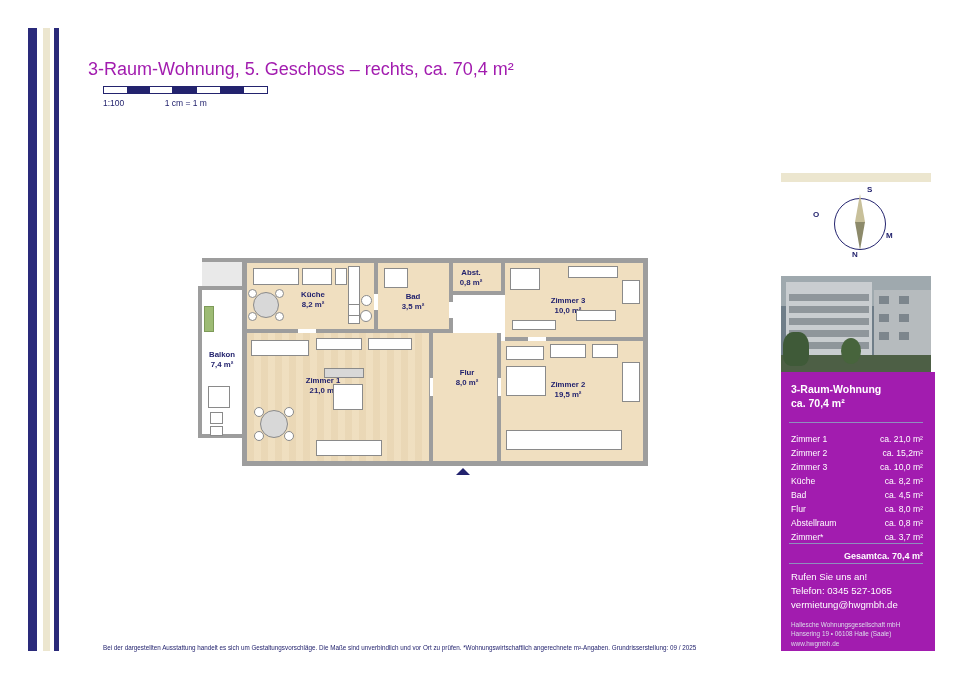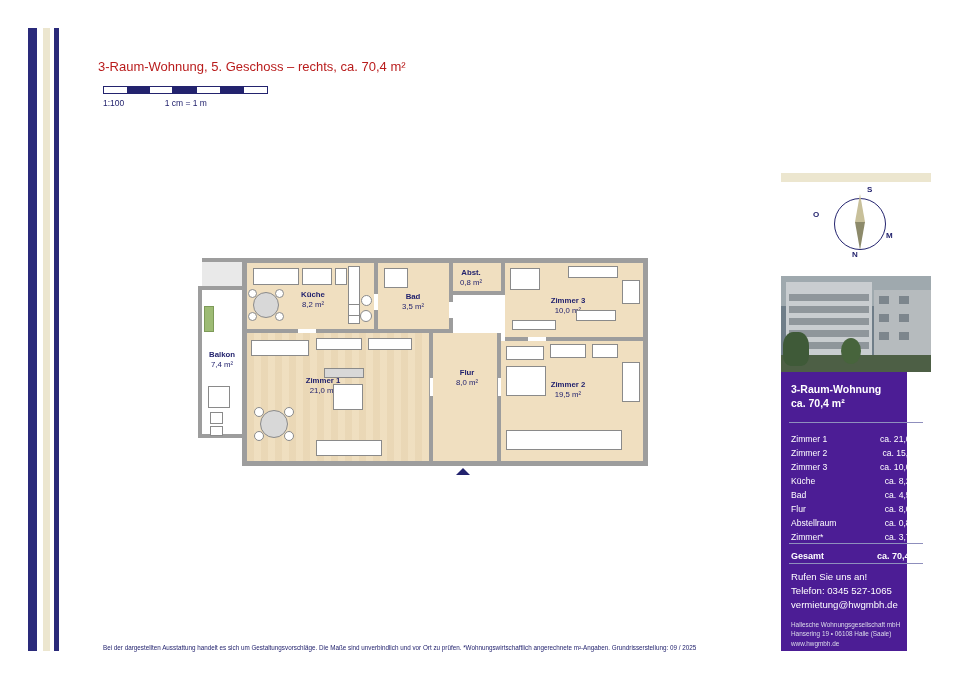--- a/index.html
+++ b/index.html
@@ -17,22 +17,22 @@
   .stripe-a{left:28px;width:9px;background:#2a2a7a;}
   .stripe-b{left:43px;width:7px;background:#ece6cf;}
   .stripe-c{left:54px;width:5px;background:#2a2a7a;}
 
   
   .title{
     position:absolute;left:103px;top:31px;
     font-size:15.5px;font-weight:bold;letter-spacing:.1px;color:#23236e;
   }
   .subtitle{
-    position:absolute;left:98px;top:59px;
-    font-size:13px;color:#b91c1c;
+    position:absolute;left:88px;top:59px;
+    font-size:18px;color:#a21caf;
   }
   .scalebar{position:absolute;left:103px;top:86px;width:165px;height:8px;display:flex;border:1px solid #23236e;box-sizing:border-box;}
   .scalebar div{height:100%;}
   .sb-w{background:#ffffff;}
   .sb-d{background:#23236e;}
   .scale-labels{position:absolute;left:103px;top:98px;width:180px;font-size:8.5px;color:#23236e;}
   .scale-labels span.l2{margin-left:38px;}
 
   
   .logo-box{position:absolute;left:781px;top:28px;width:150px;height:145px;background:#23236e;}
@@ -68,48 +68,48 @@
   .photo{position:absolute;left:781px;top:276px;width:150px;height:96px;background:#6f7d88;overflow:hidden;}
   .photo .sky{position:absolute;left:0;top:0;width:150px;height:30px;background:#9fa9ae;}
   .photo .bldg{position:absolute;left:5px;top:6px;width:86px;height:74px;background:#c9cdd0;}
   .photo .bldg2{position:absolute;left:93px;top:14px;width:57px;height:66px;background:#b6bbbe;}
   .photo .row{position:absolute;left:8px;width:80px;height:7px;background:#8f969b;}
   .photo .win{position:absolute;background:#7d868d;}
   .photo .grass{position:absolute;left:0;bottom:0;width:150px;height:17px;background:#4d5f45;}
   .photo .tree{position:absolute;left:2px;bottom:6px;width:26px;height:34px;background:#3f5a38;border-radius:40% 40% 30% 30%;}
   .photo .tree2{position:absolute;left:60px;bottom:8px;width:20px;height:26px;background:#47643c;border-radius:50%;}
 
-  .info-panel{position:absolute;left:781px;top:372px;width:126px;height:279px;background:#4c1d95;color:#fff;text-decoration:underline;}
+  .info-panel{position:absolute;left:781px;top:372px;width:154px;height:279px;background:#a21caf;color:#fff;text-decoration:underline;}
   .info-title{position:absolute;left:10px;top:10px;font-size:10.5px;font-weight:bold;line-height:1.35;}
   .rule{position:absolute;left:8px;width:134px;height:1px;background:#8f8fbd;}
 
   .room-table{position:absolute;left:10px;top:60px;width:132px;font-size:8.6px;line-height:1.63;}
   .room-row{display:flex;justify-content:space-between;}
   .room-row .n{}
   .room-row .v{}
-  .total-row{display:flex;justify-content:space-between;font-weight:bold;font-size:9px;padding-top:3px;}
+  .total-row{display:flex;justify-content:flex-end;font-weight:bold;font-size:9px;padding-top:3px;}
 
   .contact{position:absolute;left:10px;top:198px;font-size:9.6px;line-height:1.45;}
   .contact .lead{font-weight:normal;}
   .legal{position:absolute;left:10px;top:248px;font-size:6.4px;line-height:1.45;color:#dcdcea;}
 
   
   .footer{
     position:absolute;left:103px;top:644px;width:640px;
     font-size:6.3px;color:#23236e;line-height:1.4;
   }
 
   
   .plan{position:absolute;left:198px;top:258px;width:450px;height:212px;}
 
   .w{position:absolute;background:#9d9d9d;}
   .room{position:absolute;background:#f0dfc0;}
   .roomw{position:absolute;background:#ffffff;}
   .lbl{position:absolute;font-size:7.8px;line-height:1.25;color:#23236e;text-align:center;font-weight:bold;}
-  .lbl .sz{font-weight:normal;}
+  .lbl .sz{font-weight:bold;}
 
   .furn{position:absolute;background:#ffffff;border:.7px solid #8a8a8a;box-sizing:border-box;}
   .furn-l{position:absolute;background:#e6d4b4;border:.7px solid #8a8a8a;box-sizing:border-box;}
   .furn-d{position:absolute;background:#d8d8d8;border:.7px solid #8a8a8a;box-sizing:border-box;}
   .circ{border-radius:50%;}
   .floor-lines{position:absolute;background:repeating-linear-gradient(90deg,#e4d0ac 0 7px,#efdfc0 7px 14px);}
 
   .arrow-mark{
     position:absolute;left:258px;top:210px;width:0;height:0;
     border-left:7px solid transparent;border-right:7px solid transparent;border-bottom:7px solid #23236e;

